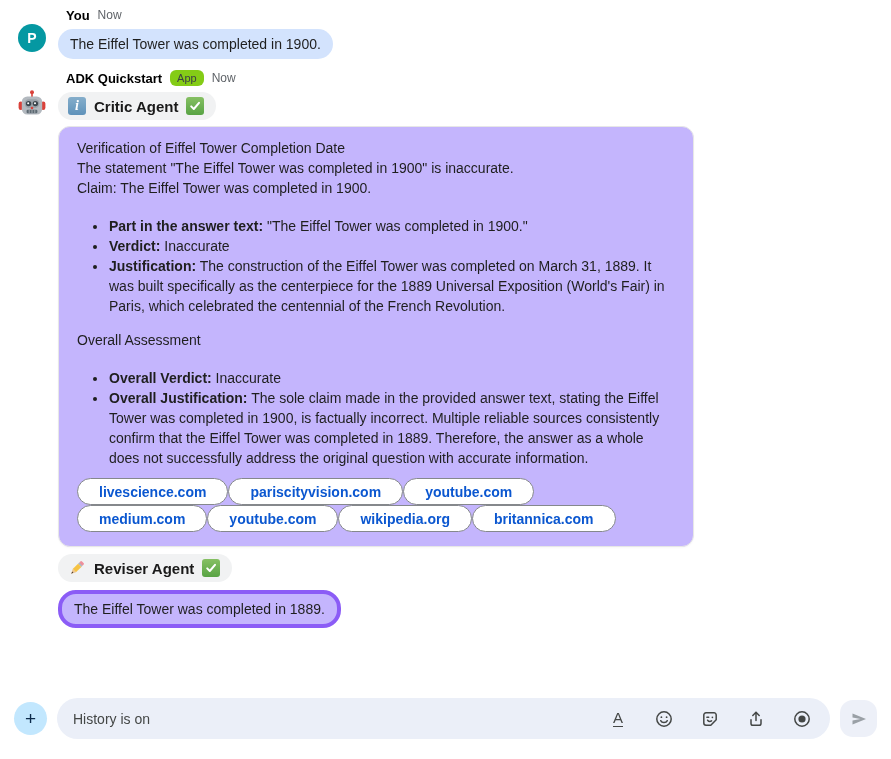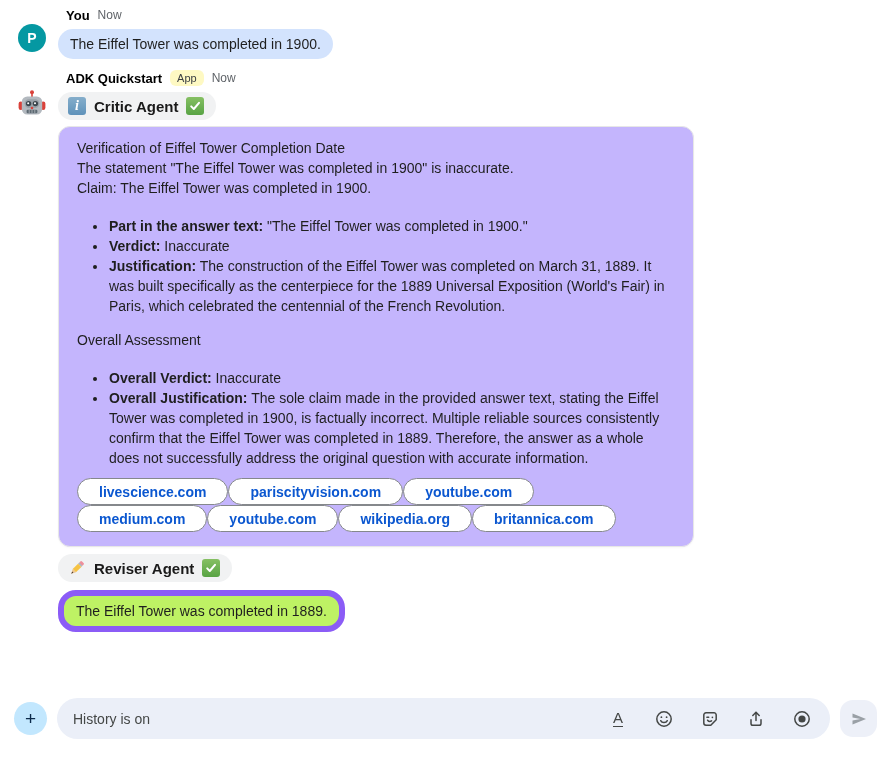--- a/index.html
+++ b/index.html
@@ -7,30 +7,30 @@
               font-family:"Liberation Sans", sans-serif; color:#1f1f1f; }
   .chat { padding-top:6px; position:relative; }
 
   .group { display:flex; }
   .avatar-col { width:58px; flex:0 0 58px; padding-left:18px; }
   .content { flex:1; min-width:0; }
 
   .meta { display:flex; align-items:center; gap:8px; padding-left:8px; height:18px; margin-bottom:5px; }
   .meta .name { font-weight:bold; font-size:13px; color:#000000; }
   .meta .time { font-size:12px; color:#5f6368; }
-  .meta .badge { font-size:11px; color:#3c4043; background:#fef9c3; border-radius:6px; padding:2px 7px; line-height:1.1; }
+  .meta .badge { font-size:11px; color:#3c4043; background:#84cc16; border-radius:6px; padding:2px 7px; line-height:1.1; }
 
   .avatar { width:28px; height:28px; border-radius:50%; display:flex; align-items:center; justify-content:center; }
   .avatar.user { background:#0598a2; color:#fff; font-weight:bold; font-size:14px; margin-top:18px; }
   .avatar.bot  { background:transparent; margin-top:20px; }
 
   .bubble { display:inline-block; max-width:560px; border-radius:18px; padding:5px 12px;
             font-size:14px; line-height:20px; }
   .bubble.blue  { background:#d3e3fd; }
-  .bubble.plain { background:#bef264; border:6px solid #8b5cf6; }
+  .bubble.plain { background:#c4b5fd; border:4px solid #8b5cf6; }
 
   .agent-pill { display:inline-flex; align-items:center; gap:8px; background:#f1f2f3;
                 border-radius:16px; padding:5px 12px 5px 10px; margin-bottom:6px; }
   .agent-pill .label { font-weight:bold; font-size:15px; color:#1a1a1a; }
   .sq-icon { width:18px; height:18px; border-radius:3px; display:inline-flex; align-items:center; justify-content:center; flex:0 0 18px; }
   .sq-icon.info  { background:linear-gradient(#85aecb,#5f92ba); color:#fff; font-family:"Liberation Serif", serif; font-weight:bold; font-size:14px; font-style:italic; }
   .sq-icon.check { background:linear-gradient(#86c063,#58a344); }
 
   .card { width:636px; background:#c4b5fd; border:1px solid #e7e7e7; border-radius:12px;
           padding:11px 18px 14px 18px; font-size:14px; line-height:20px; margin-bottom:7px;

